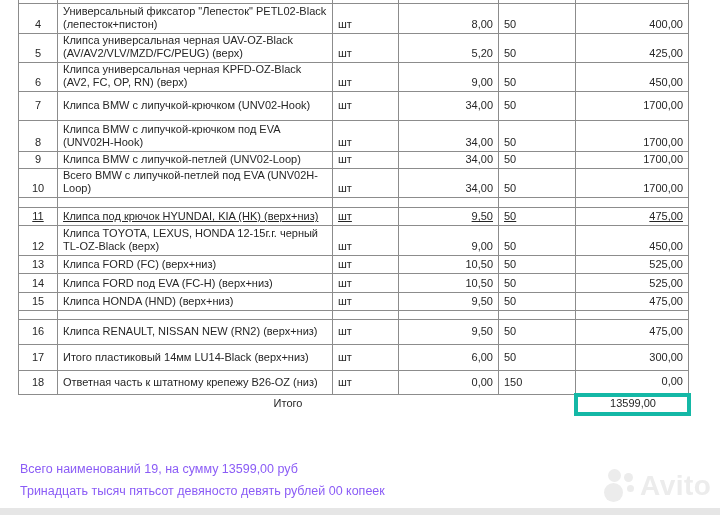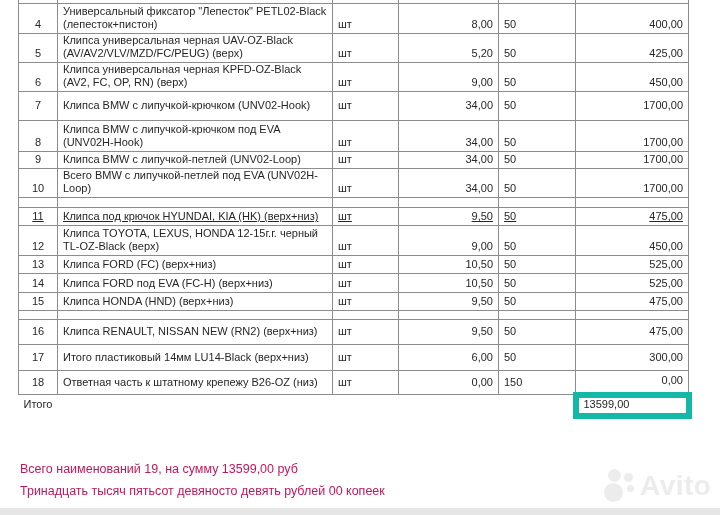--- a/index.html
+++ b/index.html
@@ -22,30 +22,30 @@
   }
   td.num   { text-align:center; padding-left:0; padding-right:0; }
   td.name  { text-align:left; }
   td.unit  { text-align:left; }
   td.price { text-align:right; }
   td.qty   { }
   td.total { text-align:right; padding-right:3px; }
   tr.va-middle td { vertical-align:middle; padding-bottom:1px; }
   tr.spacer td { padding:0; }
   tr.total-row td.total-label {
-    border:none; text-align:left; vertical-align:middle;
+    border:none; text-align:center; vertical-align:middle;
     padding-right:21px;
   }
   tr.total-row td.total-value {
-    border:6px solid #14b8a6; text-align:left; vertical-align:middle;
+    border:4px solid #14b8a6; text-align:center; vertical-align:middle;
     padding-right:3px;
   }
   .summary {
     position:absolute; left:20px; top:458px;
-    font-size:12.5px; line-height:22px; color:#be185d;
+    font-size:12.5px; line-height:22px; color:#8b5cf6;
   }
   .watermark {
     position:absolute; left:604px; top:468px;
     display:flex; align-items:center; gap:2px;
     user-select:none;
   }
   .wm-logo { position:relative; width:34px; height:36px; }
   .wm-logo i { position:absolute; border-radius:50%; background:#ececec; }
   .wm-logo .c1 { left:4px;  top:1px;  width:13px; height:13px; }
   .wm-logo .c2 { left:0;    top:15px; width:19px; height:19px; }

